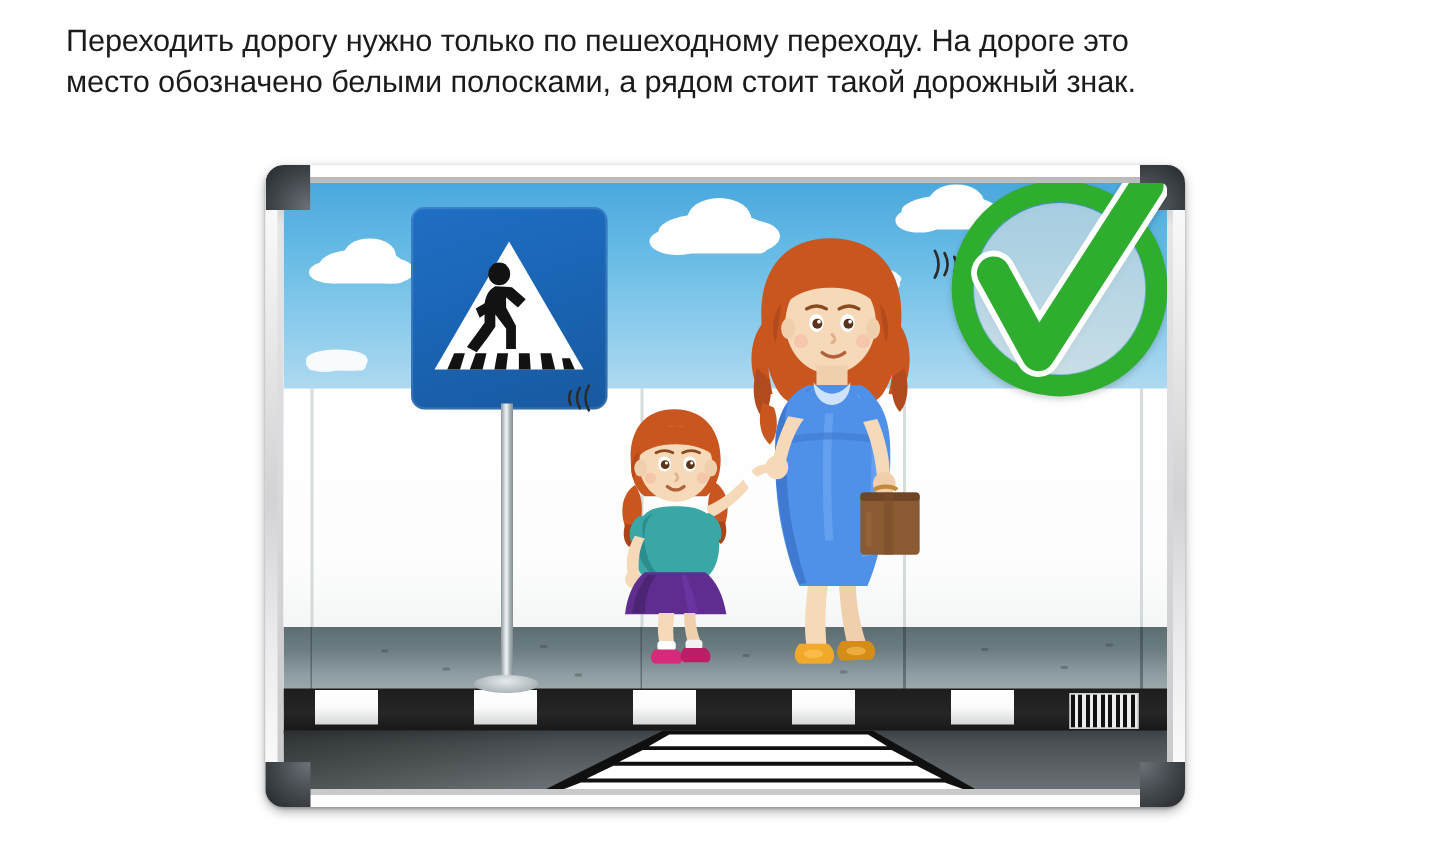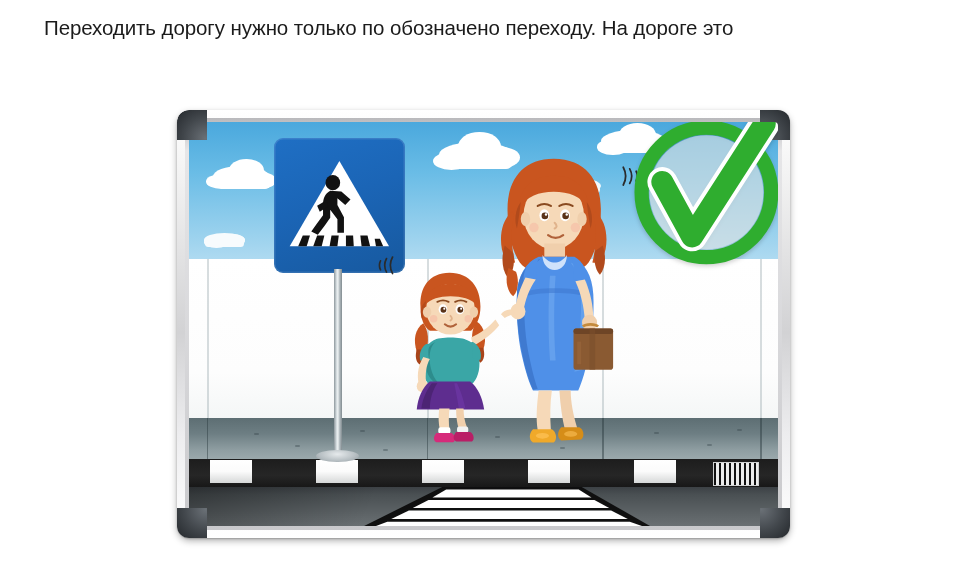--- a/index.html
+++ b/index.html
@@ -118,21 +118,22 @@
   .motion svg{width:100%;height:100%;display:block;}
   .motion.m-mom{left:72.4%;top:10.5%;width:5.0%;height:6.0%;}
   .motion.m-kid{left:31.2%;top:32.6%;width:4.6%;height:5.6%;}
 </style>
 </head>
 <body>
 
 <div class="page">
 
   <div class="caption">
-    <span class="ln">Переходить дорогу нужно только по обозначено переходу. На дороге это</span>
+    <span class="ln">Переходить дорогу нужно только по пешеходному переходу. На дороге это</span>
+    <span class="ln">место обозначено белыми полосками, а рядом стоит такой дорожный знак.</span>
   </div>
 
   <div class="board">
     <div class="frame-outer"></div>
     <div class="frame-inner-bevel"></div>
 
     <div class="screen">
 
       <div class="sky"></div>
 

